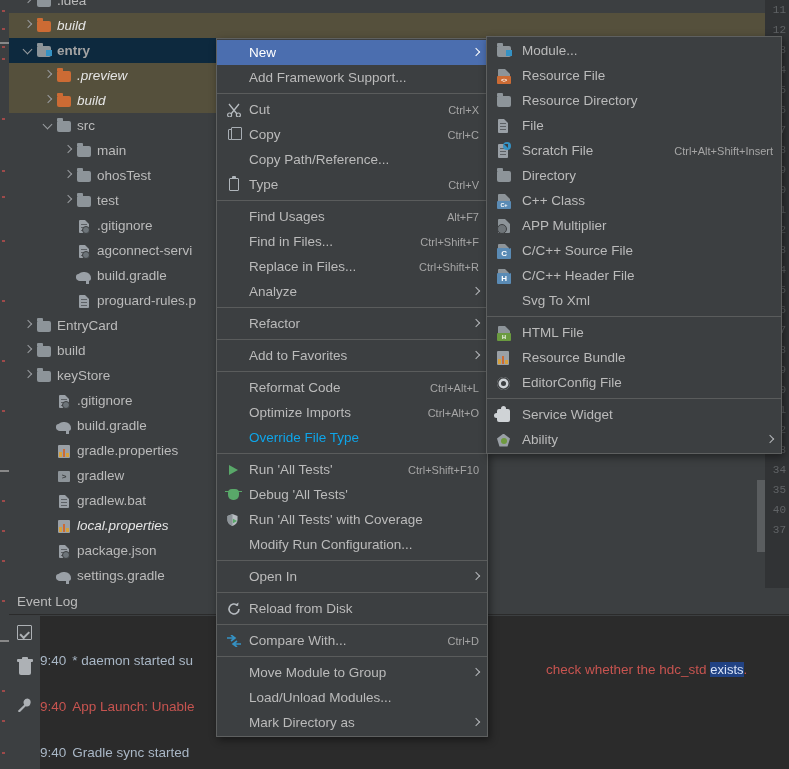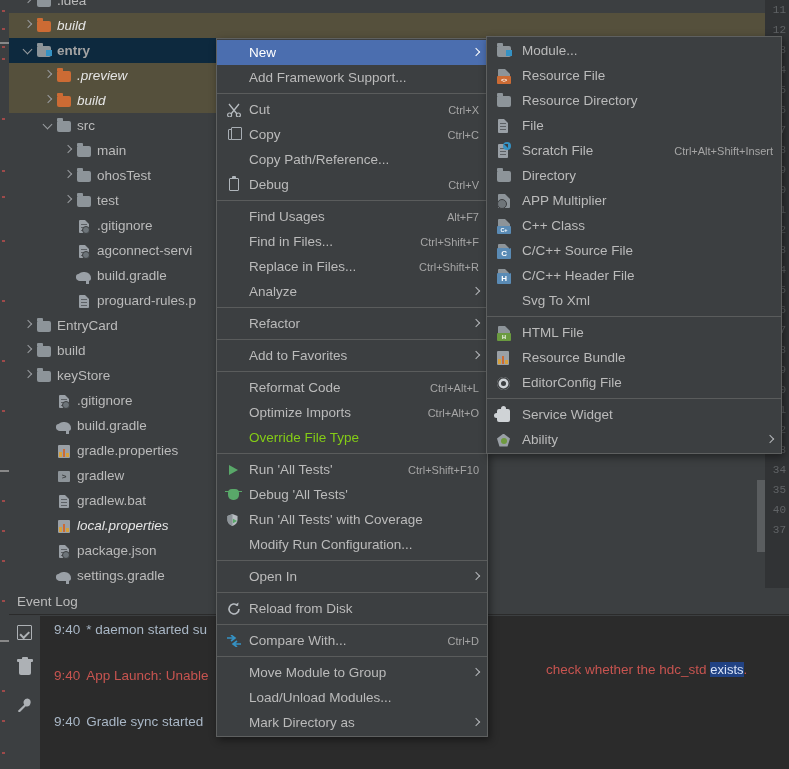--- a/index.html
+++ b/index.html
@@ -98,21 +98,21 @@
     box-shadow: 2px 3px 8px rgba(0,0,0,.45);
     padding: 1px 0;
     z-index: 40;
   }
   .mi {
     position: relative; height: 25px; display:flex; align-items:center;
     padding-left: 8px; padding-right: 8px;
     color: #bbbbbb; font-size: 13.5px; white-space: nowrap;
   }
   .mi.hl { background: #4b6eaf; color: #ffffff; }
-  .mi.disabled .mi-label { color: #84cc16; }
+  .mi.disabled .mi-label { color: #0ea5e9; }
   .mi-icon { width: 20px; flex: 0 0 20px; height: 16px; position: relative; margin-right: 4px; }
   .mi-label { flex: 1 1 auto; }
   .mi-shortcut { color: #a5a5a5; font-size: 11px; padding-left: 14px; }
   .mi-sub {
     position: absolute; right: 8px; top: 50%; margin-top: -4px;
     width: 6px; height: 6px;
     border-right: 1.6px solid #b4b7bb; border-top: 1.6px solid #b4b7bb;
     transform: rotate(45deg);
   }
   .mi.hl .mi-sub { border-color: #fff; }
@@ -200,21 +200,21 @@
   .evt-tool { width:22px; height:22px; position:relative; margin-bottom: 14px; }
   .tl-check { position:absolute; left:3px; top:3px; width:15px; height:15px; border:1.6px solid #adb1b5; border-radius:1px; }
   .tl-check::after { content:""; position:absolute; left:2.5px; top:4.5px; width:7px; height:3.5px;
       border-left:2px solid #adb1b5; border-bottom:2px solid #adb1b5; transform: rotate(-45deg); }
   .tl-trash { position:absolute; left:5px; top:4px; width:12px; height:13px; background:#adb1b5; border-radius:0 0 2px 2px; }
   .tl-trash::before { content:""; position:absolute; left:-2px; top:-3px; width:16px; height:2.5px; background:#adb1b5; border-radius:1px; }
   .tl-trash::after { content:""; position:absolute; left:3px; top:-5px; width:6px; height:3px; background:#adb1b5; border-radius:1px 1px 0 0; }
   .tl-wrench { position:absolute; left:3px; top:4px; width:16px; height:14px; }
 
   .evt-list { flex:1 1 auto; background:#2b2b2b; padding-top: 6px; position:relative; }
-  .evt-row { height: 46px; display:flex; align-items:flex-start; padding-left: 14px; white-space:nowrap; }
+  .evt-row { height: 46px; display:flex; align-items:flex-end; white-space:nowrap; }
   .evt-time { color:#a9b7c6; font-size: 13.5px; }
   .evt-text { color:#a9b7c6; font-size: 13.5px; }
   .evt-row.error .evt-time, .evt-row.error .evt-text { color: #c75450; }
   .sel-text { background:#214283; color:#d7e2f7; }
 </style>
 </head>
 <body>
 
 <div id="root">
 
@@ -543,21 +543,21 @@
         <span class="mi-shortcut">Ctrl+C</span>
       </div>
       <div class="mi">
         <span class="mi-icon"></span>
         <span class="mi-label">Copy Path/Reference...</span>
       </div>
       <div class="mi">
         <span class="mi-icon">
           <span class="ico-paste"></span>
         </span>
-        <span class="mi-label">Debug</span>
+        <span class="mi-label">Type</span>
         <span class="mi-shortcut">Ctrl+V</span>
       </div>
       <div class="sep"></div>
       <div class="mi">
         <span class="mi-icon"></span>
         <span class="mi-label">Find Usages</span>
         <span class="mi-shortcut">Alt+F7</span>
       </div>
       <div class="mi">
         <span class="mi-icon"></span>
@@ -716,32 +716,32 @@
       </div>
       <div class="mi">
         <span class="mi-icon">
           <span class="folder grey" style="left:2px;top:3px;"></span>
         </span>
         <span class="mi-label">Directory</span>
       </div>
       <div class="mi">
         <span class="mi-icon">
           <span class="sq-file">
+            <span class="tag" style="background:#5a8bb5;">C+</span>
+          </span>
+        </span>
+        <span class="mi-label">C++ Class</span>
+      </div>
+      <div class="mi">
+        <span class="mi-icon">
+          <span class="sq-file">
             <span style="position:absolute;left:-1px;bottom:-1px;width:10px;height:10px;border-radius:50%;background:#6f7579;border:1px solid #3c3f41;"></span>
           </span>
         </span>
         <span class="mi-label">APP Multiplier</span>
-      </div>
-      <div class="mi">
-        <span class="mi-icon">
-          <span class="sq-file">
-            <span class="tag" style="background:#5a8bb5;">C+</span>
-          </span>
-        </span>
-        <span class="mi-label">C++ Class</span>
       </div>
       <div class="mi">
         <span class="mi-icon">
           <span class="sq-file">
             <span class="tag" style="background:#5a8bb5;height:11px;line-height:11px;font-size:8px;">C</span>
           </span>
         </span>
         <span class="mi-label">C/C++ Source File</span>
       </div>
       <div class="mi">

